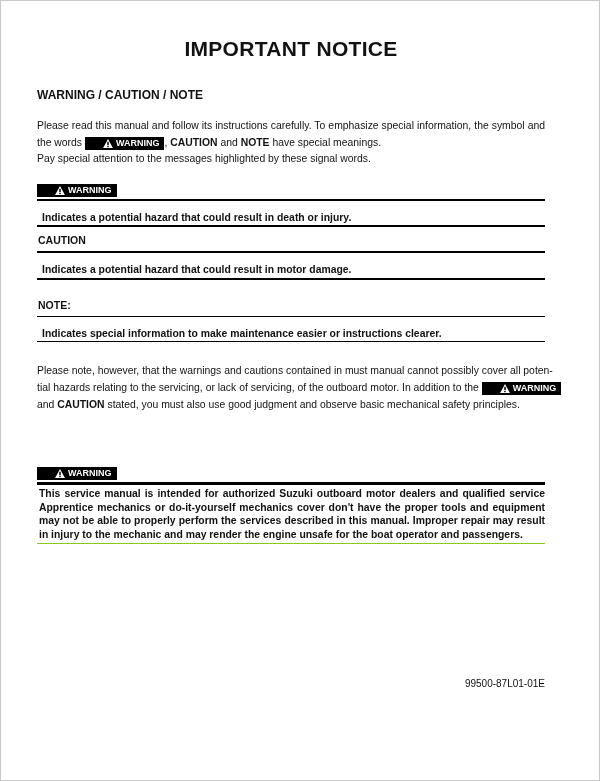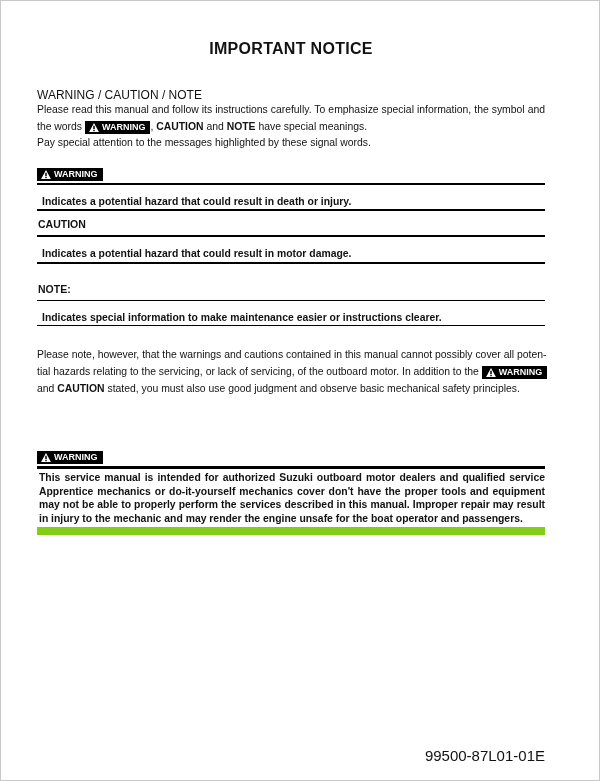--- a/index.html
+++ b/index.html
@@ -10,63 +10,63 @@
     background:#fff;
     border:1px solid #c9c9c9;
     padding:0 54px 0 36px;
     font-family:"Liberation Sans", sans-serif;
     color:#121212;
     overflow:hidden;
   }
   .title{
     margin:0;padding-top:38px;
     text-align:center;
-    font-size:16px;line-height:20px;font-weight:bold;
+    font-size:21px;line-height:20px;font-weight:bold;
     letter-spacing:.3px;
   }
   .heading{
-    margin:29px 0 0;
-    font-size:12px;line-height:14px;font-weight:normal;
+    margin:29px 0 16px;
+    font-size:12px;line-height:14px;font-weight:bold;
   }
   .para{font-size:10.4px;}
   .intro{margin-top:0;line-height:16.6px;}
   .para2{margin-top:20px;line-height:17px;}
   .line{min-height:1em;}
   .jline{text-align:justify;text-align-last:justify;white-space:nowrap;}
   .badge{
     display:inline-flex;gap:3px;
     background:#000;color:#fff;
     font-weight:bold;font-size:9px;line-height:9px;
-    padding:2px 5px 2px 4px;
+    padding:2px 5px 2px 18px;
     vertical-align:-2px;
     white-space:nowrap;
   }
   .badge svg{display:block;}
   .standalone{display:inline-flex;margin:0;}
   .def-block{margin-top:11px;}
   .def-caution{margin-top:7px;}
   .def-note{margin-top:19px;}
   .def-label{font-size:10.5px;font-weight:bold;line-height:12px;margin:0 0 5px 1px;}
   .def-badge-row{margin-bottom:2px;}
   .def-box{
     border-top:2.5px solid #000;border-bottom:2.5px solid #000;
     font-size:10.4px;font-weight:bold;line-height:11.5px;
     padding:11px 0 2px 5px;
   }
   .thin .def-box{border-top-width:1.2px;border-bottom-width:1.2px;}
   .service{margin-top:49px;}
   .service-box{
     margin-top:2px;
-    border-top:3px solid #000;border-bottom:8px solid #84cc16;
+    border-top:3px solid #000;border-bottom:1px solid #84cc16;
     font-size:10.4px;font-weight:bold;line-height:13.4px;
     padding:2px 0 2.5px 2px;
   }
   .footer{
-    position:absolute;top:748px;right:54px;
-    font-size:15px;line-height:13px;
+    position:absolute;top:676px;right:54px;
+    font-size:10px;line-height:13px;
   }
   b{font-weight:bold;}
 </style>
 </head>
 <body>
 
 <div class="sheet">
 
   <h1 class="title">IMPORTANT NOTICE</h1>
 
@@ -101,21 +101,21 @@
     <div class="def-label">CAUTION</div>
     <div class="def-box">Indicates a potential hazard that could result in motor damage.</div>
   </section>
 
   <section class="def-block def-note thin">
     <div class="def-label">NOTE:</div>
     <div class="def-box">Indicates special information to make maintenance easier or instructions clearer.</div>
   </section>
 
   <div class="para para2">
-    <div class="line jline">Please note, however, that the warnings and cautions contained in this manual cannot possibly cover all poten-</div>
+    <div class="line jline">Please note, however, that the warnings and cautions contained in must manual cannot possibly cover all poten-</div>
     <div class="line jline"><span>tial hazards relating to the servicing, or lack of servicing, of the outboard motor. In addition to the </span><span class="badge">
           <svg width="10" height="9" viewBox="0 0 12 11">
             <path d="M6 0 L12 11 H0 Z" fill="#fff"></path>
             <rect x="5.1" y="3.4" width="1.8" height="4" fill="#000"></rect>
             <rect x="5.1" y="8.3" width="1.8" height="1.7" fill="#000"></rect>
           </svg>
           <span>WARNING</span>
         </span></div>
     <div class="line"><span>and </span><b>CAUTION</b><span> stated, you must also use good judgment and observe basic mechanical safety principles.</span></div>
   </div>

